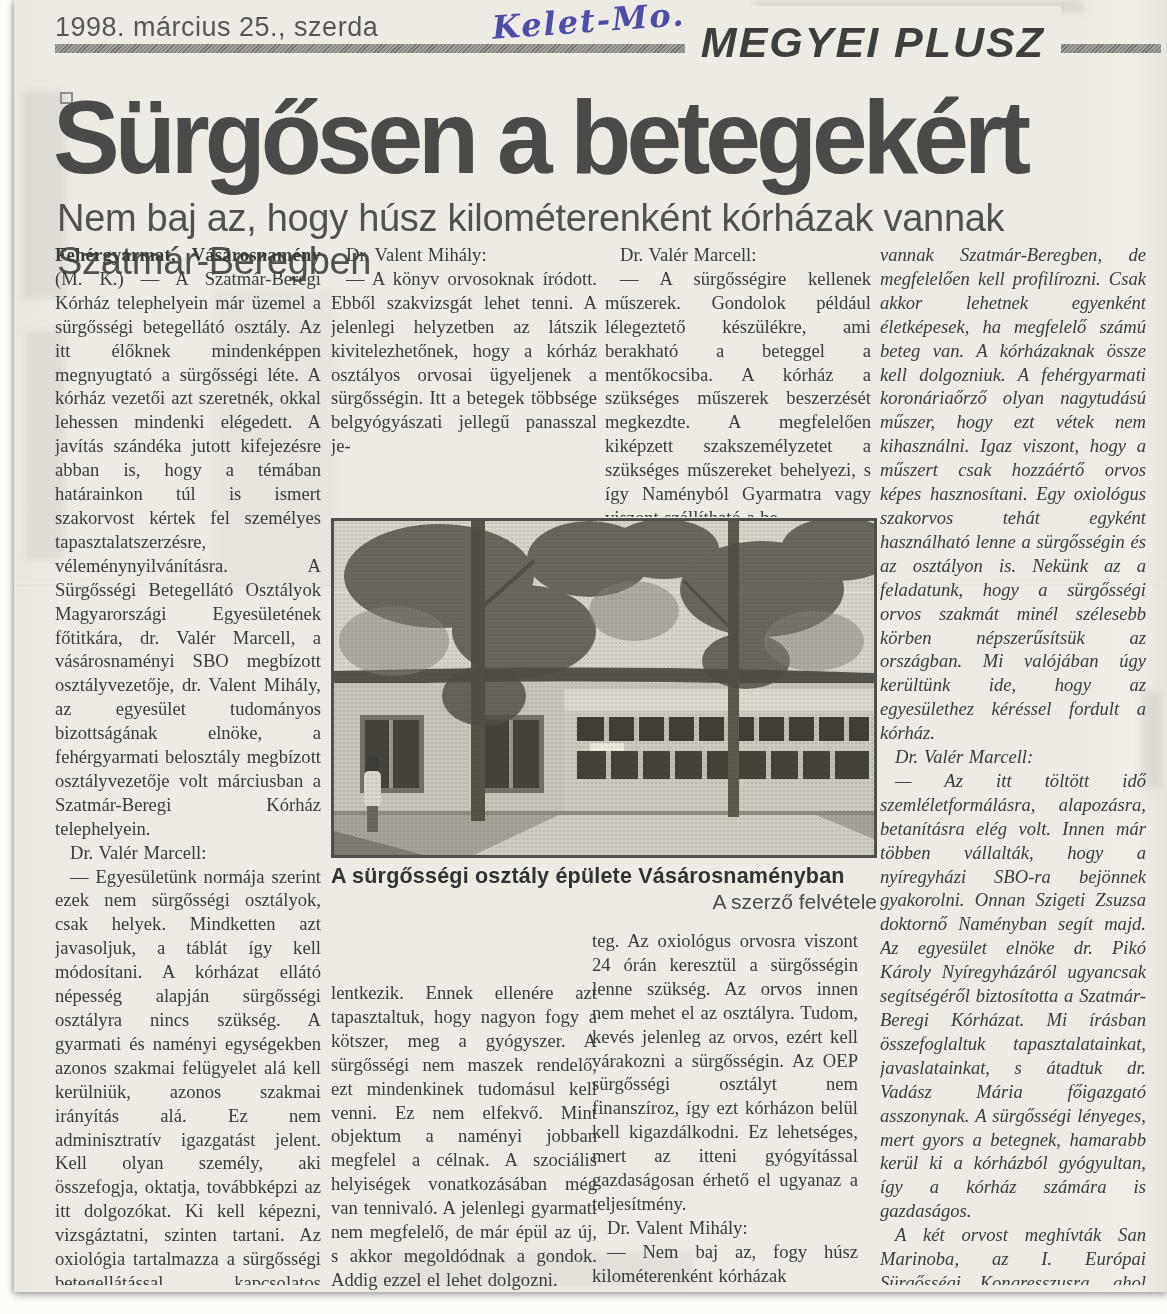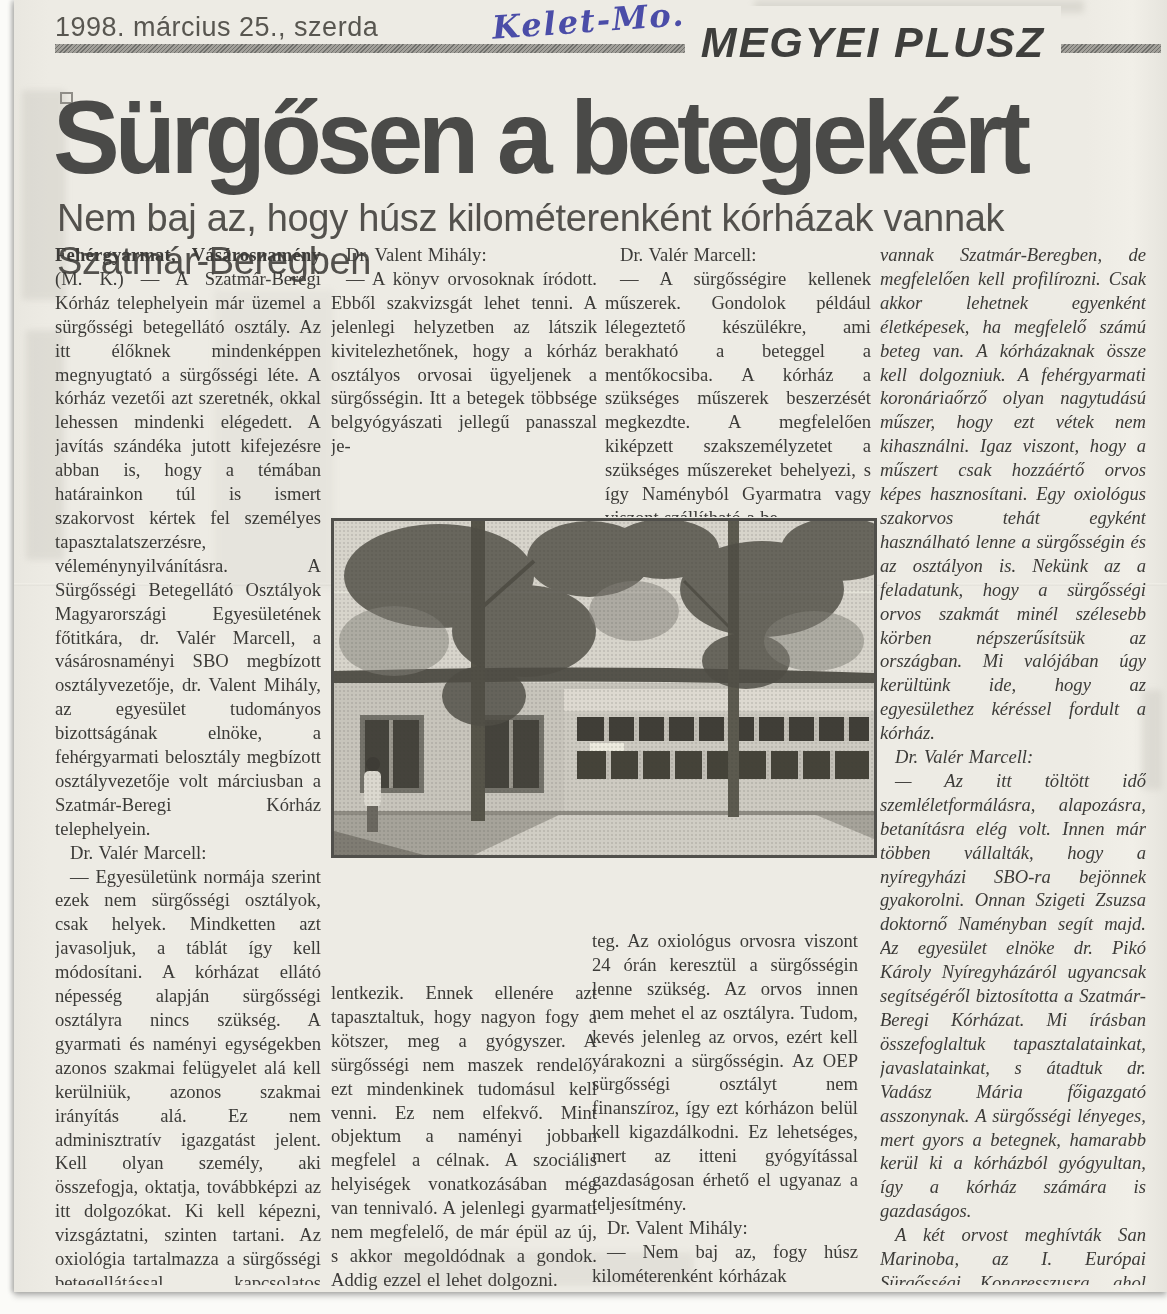--- a/index.html
+++ b/index.html
@@ -182,13 +182,17 @@
         <ellipse cx="412" cy="140" rx="44" ry="28"></ellipse>
       </g>
       <g fill="#84817a" opacity=".5">
         <ellipse cx="60" cy="120" rx="55" ry="35"></ellipse>
         <ellipse cx="300" cy="90" rx="45" ry="30"></ellipse>
         <ellipse cx="480" cy="120" rx="50" ry="30"></ellipse>
       </g>
     </svg>
     <div class="halftone"></div>
   </div>
+  <div class="caption-row">
+    <div class="caption">A sürgősségi osztály épülete Vásárosnaményban</div>
+    <div class="credit">A szerző felvétele</div>
+  </div>
 </div>
 
 </body></html>

